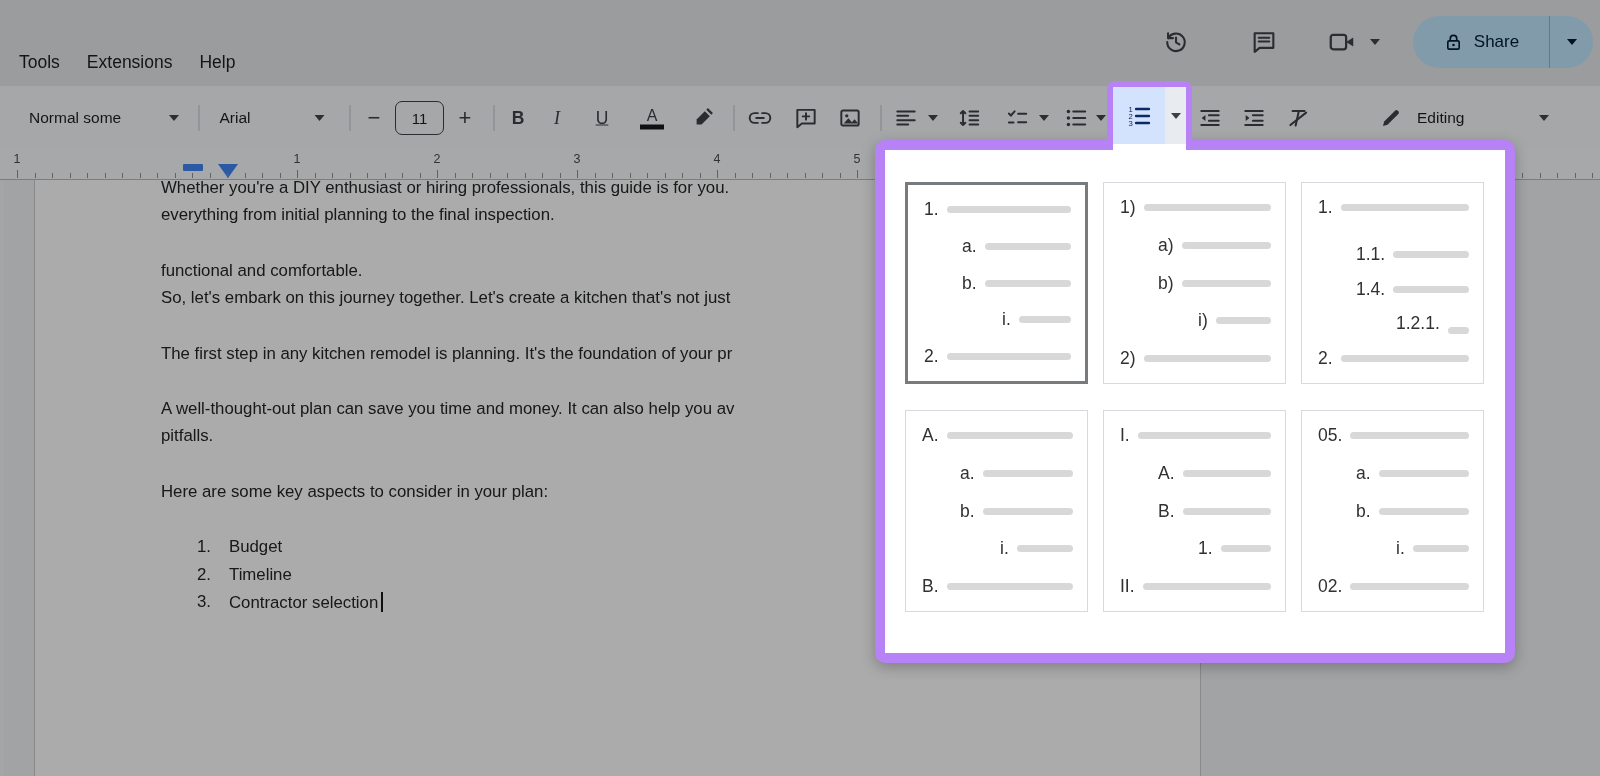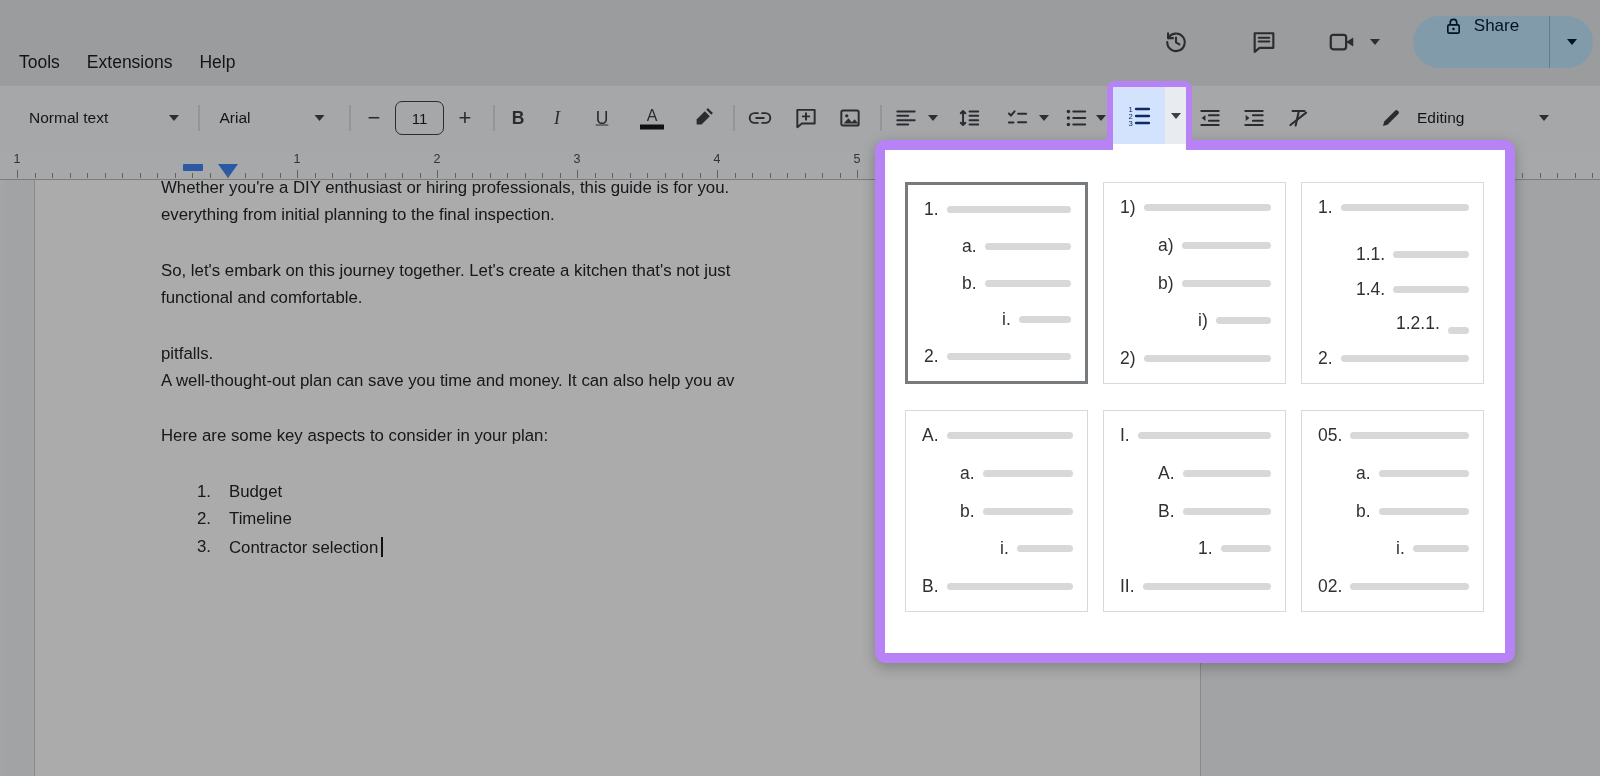--- a/index.html
+++ b/index.html
@@ -8,21 +8,21 @@
 
   
   .header { position:absolute; left:0; top:0; width:1600px; height:86px; background:#e7e9ec; }
   .menubar { position:absolute; left:19px; top:52px; display:flex; gap:27px; }
   .menu-item { font-size:17.5px; color:#1f1f1f; cursor:default; }
   .hbtn { position:absolute; top:42px; transform:translate(-50%,-50%); width:40px; height:40px;
           display:flex; align-items:center; justify-content:center; border:none; background:transparent; }
   .meet-caret { position:absolute; left:1375px; top:42px; transform:translate(-50%,-50%); }
   .share-pill { position:absolute; left:1413px; top:16px; width:180px; height:52px; border-radius:26px;
                 background:#c2e7ff; display:flex; align-items:stretch; overflow:hidden; }
-  .share-main { flex:1; display:flex; align-items:flex-start; justify-content:center; gap:10px; }
+  .share-main { flex:1; display:flex; align-items:center; justify-content:center; gap:10px; }
   .share-label { font-size:17px; color:#001d35; }
   .share-drop { width:44px; display:flex; align-items:center; justify-content:center;
                 border-left:1px solid rgba(11,46,74,0.25); }
 
   
   .toolbar { position:absolute; left:0; top:86px; width:1600px; height:64px; background:#f6f9fd; }
   .ti { position:absolute; top:50%; transform:translate(-50%,-50%); display:flex; align-items:center;
         justify-content:center; background:transparent; border:none; }
   .sep { position:absolute; top:50%; transform:translate(-50%,-50%); width:1px; height:26px; background:#c0c4c9; }
   .dd-label { font-size:15.5px; color:#1f1f1f; }
@@ -138,21 +138,21 @@
       <span class="share-label">Share</span>
     </div>
     <div class="share-drop">
       <span class="crt" style="border-top-color:#001d35"></span>
     </div>
   </div>
 </div>
 
 <div class="toolbar">
   <button class="ti" style="left:104px; width:150px; justify-content:space-between">
-    <span class="dd-label">Normal text</span>
+    <span class="dd-label">Normal some</span>
     <span class="crt"></span>
   </button>
   <div class="sep" style="left:199px"></div>
 
   <button class="ti" style="left:272px; width:105px; justify-content:space-between">
     <span class="dd-label">Arial</span>
     <span class="crt"></span>
   </button>
   <div class="sep" style="left:350px"></div>
 
@@ -389,26 +389,29 @@
   </div>
 
 <div class="canvas">
   <div class="page"></div>
   <div class="doc" id="doc">
       <div class="para" style="margin-top: -6px;">
         <div class="line">Whether you're a DIY enthusiast or hiring professionals, this guide is for you.</div>
         <div class="line">everything from initial planning to the final inspection.</div>
       </div>
       <div class="para">
+        <div class="line">functional and comfortable.</div>
         <div class="line">So, let's embark on this journey together. Let's create a kitchen that's not just</div>
-        <div class="line">functional and comfortable.</div>
       </div>
       <div class="para">
+        <div class="line">The first step in any kitchen remodel is planning. It's the foundation of your pr</div>
+      </div>
+      <div class="para">
+        <div class="line">A well-thought-out plan can save you time and money. It can also help you av</div>
         <div class="line">pitfalls.</div>
-        <div class="line">A well-thought-out plan can save you time and money. It can also help you av</div>
       </div>
       <div class="para">
         <div class="line">Here are some key aspects to consider in your plan:</div>
       </div>
       <div>
         <div class="oli">
           <span class="num">1.</span>
           <span class="txt">Budget</span>
         </div>
         <div class="oli">

